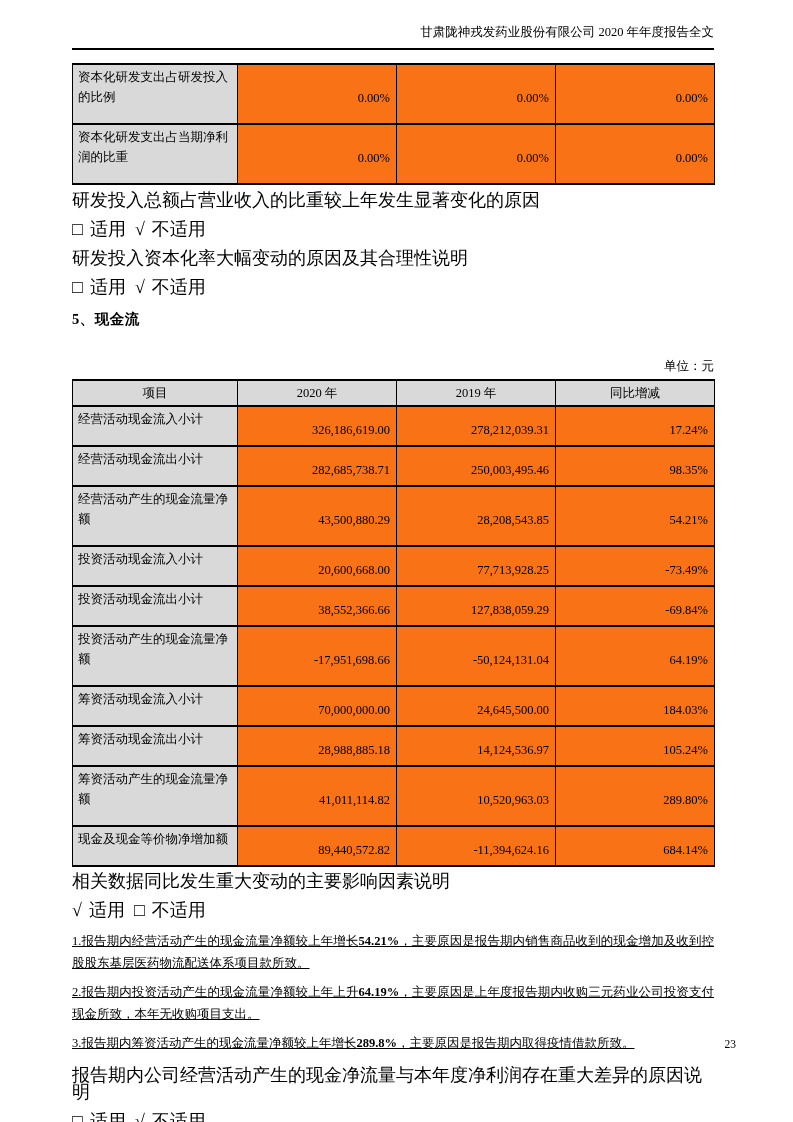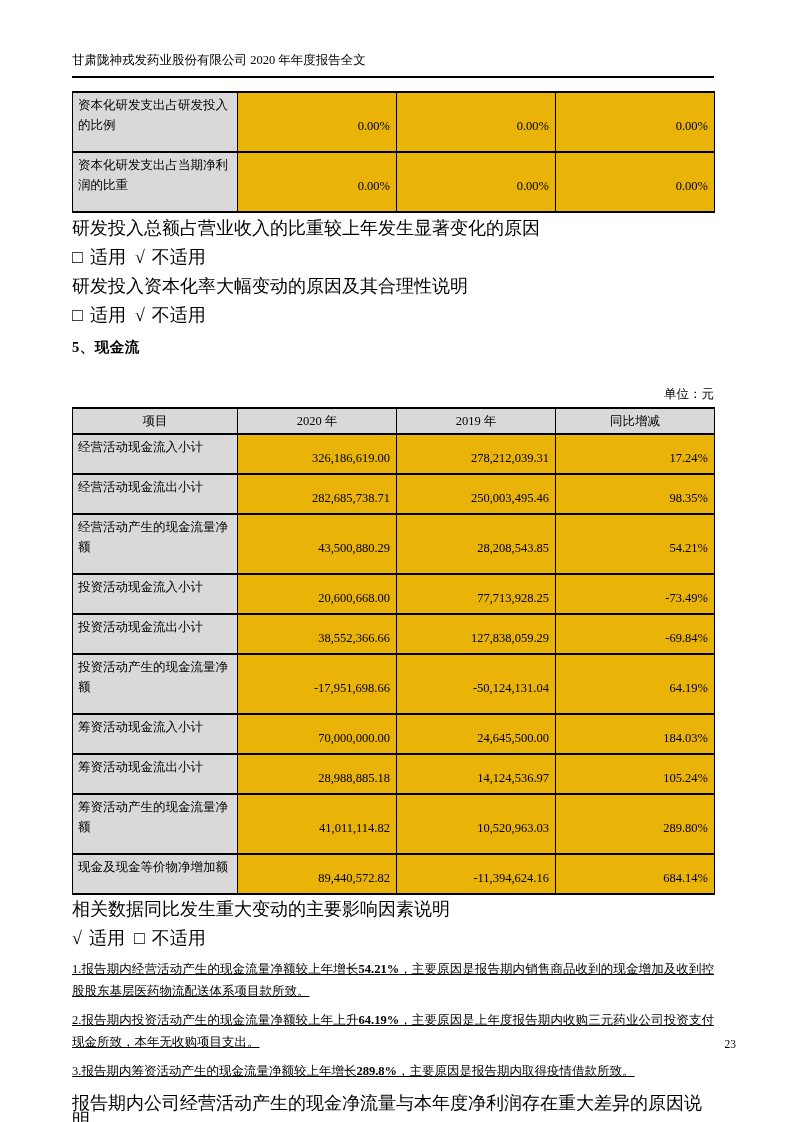--- a/index.html
+++ b/index.html
@@ -6,35 +6,35 @@
   html, body { margin: 0; padding: 0; }
   body {
     width: 793px; height: 1122px;
     background: #ffffff; color: #000;
     font-family: "Liberation Serif", "DejaVu Serif", serif;
     position: relative; overflow: hidden;
   }
   .content { position: absolute; left: 72px; top: 0; width: 642px; }
 
   .doc-header {
-    padding-top: 52px; padding-bottom: 7px;
-    text-align: left; font-size: 12.5px;
+    padding-top: 24px; padding-bottom: 7px;
+    text-align: right; font-size: 12.5px;
     border-bottom: 2px solid #000;
   }
 
   table { border-collapse: collapse; table-layout: fixed; width: 642px; }
   td, th {
     border-left: 1px solid #000; border-right: 1px solid #000;
     border-top: 2px solid #000; border-bottom: 2px solid #000;
     font-size: 12.5px; font-weight: normal; vertical-align: middle;
     overflow: hidden;
   }
   .shade { background: #d9d9d9; }
   .label-cell { text-align: left; padding: 2px 4px 16px 5px; line-height: 20px; }
-  .num-cell  { text-align: right; padding: 10px 6px 2px 2px; background: #eab308; }
+  .num-cell  { text-align: right; padding: 10px 6px 2px 2px; background: #f97316; }
   .head-cell { text-align: center; padding: 2px; }
 
   .top-table { margin-top: 13px; }
   .top-table tr { height: 53px; }
 
   .main-table { margin-top: 4px; }
   .main-table tr { height: 26px; }
   .main-table tr.tall { height: 51px; }
 
   .notes-block { margin-top: 7px; }

